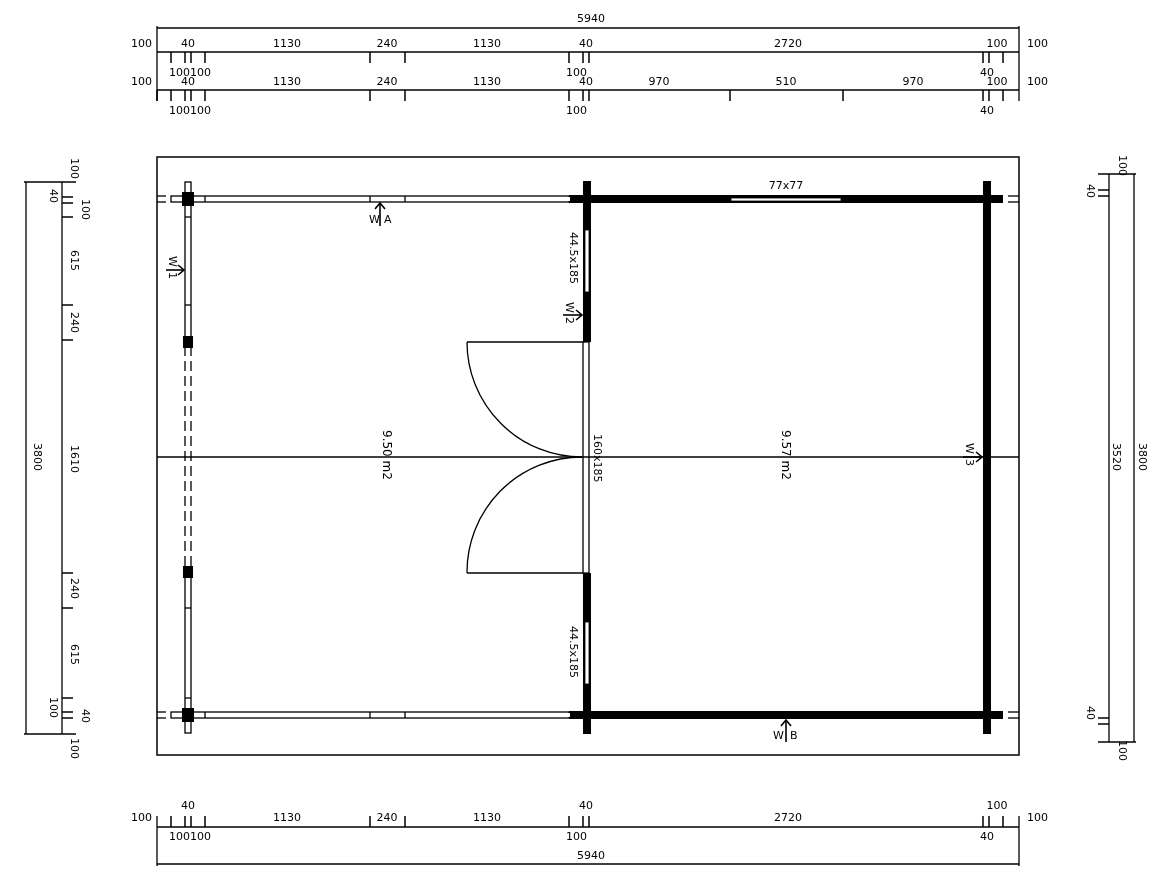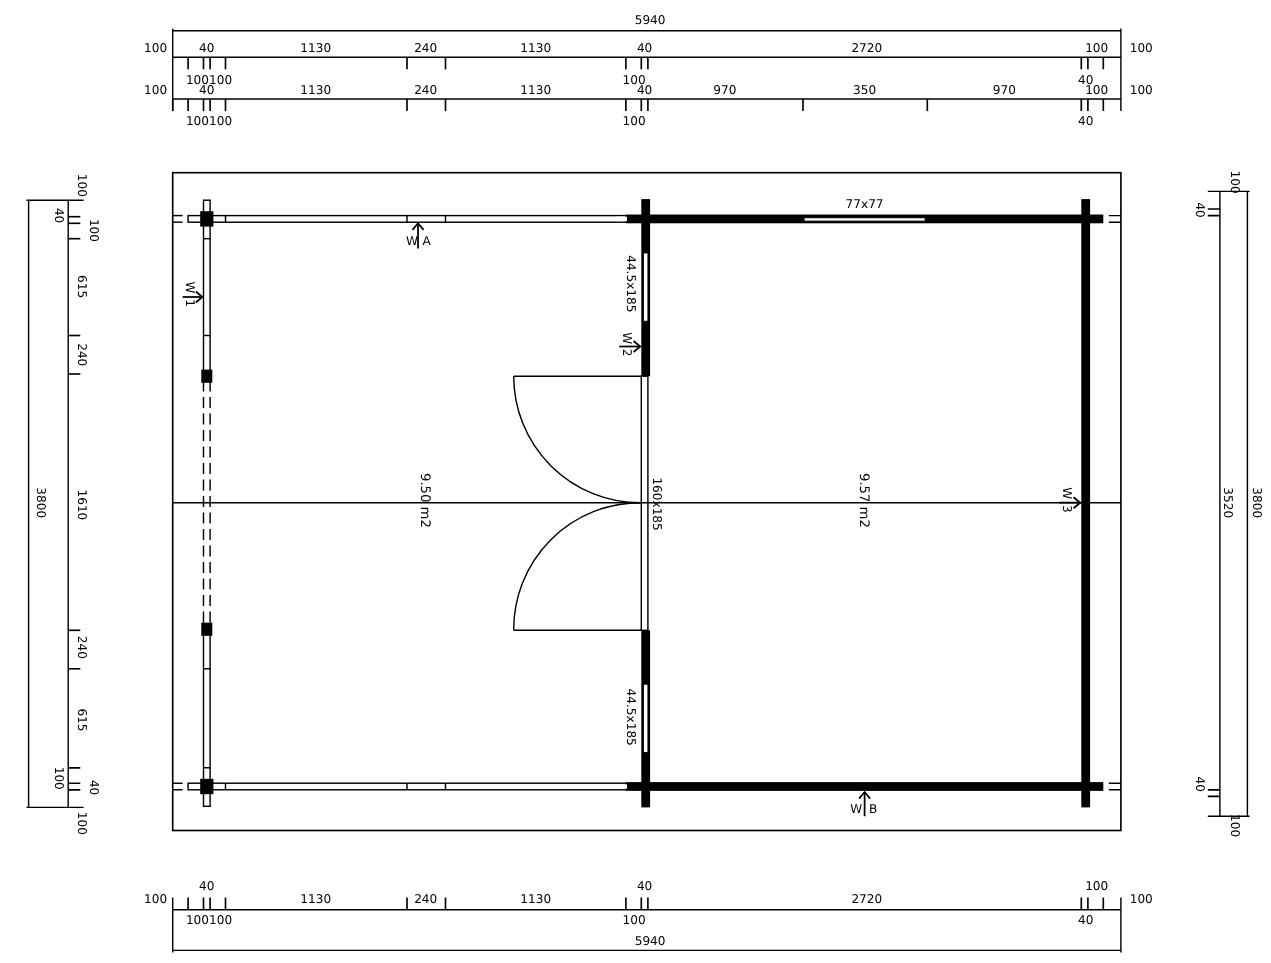--- a/index.html
+++ b/index.html
@@ -223,21 +223,21 @@
 <span class="lbl" style="left:566px;top:67px">100</span>
 <span class="lbl" style="left:980px;top:67px">40</span>
 
 <span class="lbl" style="left:131px;top:76px">100</span>
 <span class="lbl c" style="left:188px;top:76px">40</span>
 <span class="lbl c" style="left:287px;top:76px">1130</span>
 <span class="lbl c" style="left:387px;top:76px">240</span>
 <span class="lbl c" style="left:487px;top:76px">1130</span>
 <span class="lbl c" style="left:586px;top:76px">40</span>
 <span class="lbl c" style="left:659px;top:76px">970</span>
-<span class="lbl c" style="left:786px;top:76px">350</span>
+<span class="lbl c" style="left:786px;top:76px">510</span>
 <span class="lbl c" style="left:913px;top:76px">970</span>
 <span class="lbl c" style="left:997px;top:76px">100</span>
 <span class="lbl" style="left:1027px;top:76px">100</span>
 <span class="lbl" style="left:169px;top:105px">100100</span>
 <span class="lbl" style="left:566px;top:105px">100</span>
 <span class="lbl" style="left:980px;top:105px">40</span>
 
 <span class="lbl" style="left:131px;top:812px">100</span>
 <span class="lbl c" style="left:188px;top:800px">40</span>
 <span class="lbl c" style="left:287px;top:812px">1130</span>

